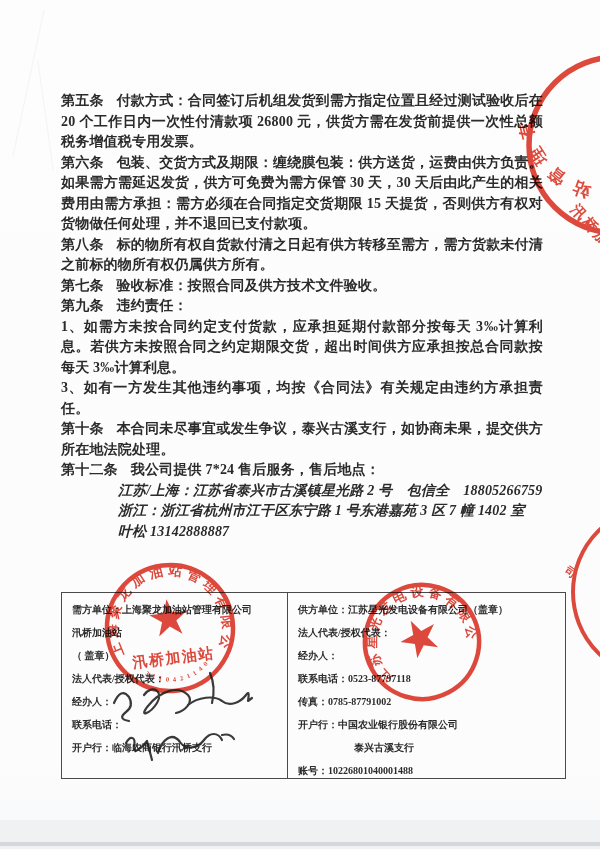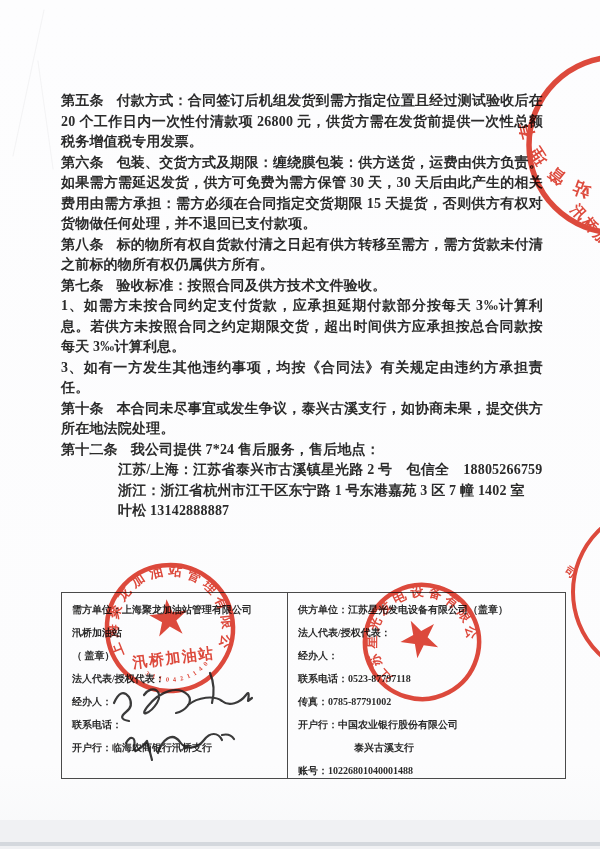--- a/index.html
+++ b/index.html
@@ -16,21 +16,21 @@
   .scan-band .edge{position:absolute;left:0;top:22px;width:600px;height:4px;background:#d4d8dd;}
 
   .content{
     position:absolute;left:61px;top:91px;width:482px;
     color:#2b2b2b;font-size:14px;line-height:20.5px;font-weight:bold;
     text-align:justify;letter-spacing:.2px;
   }
   .art{margin:0;}
   .art .lbl{margin-right:13px;}
   .art.numbered .lbl{margin-right:0;}
-  .sub{padding-left:57px;}
+  .sub{padding-left:57px;font-style:italic;}
   .sub div{white-space:nowrap;}
 
   .sign-table{
     position:absolute;left:61px;top:592px;width:505px;height:187px;
     box-sizing:border-box;border:1px solid #4a4a4a;display:flex;
     background:transparent;color:#2b2b2b;font-weight:bold;font-size:10px;
   }
   .cell{box-sizing:border-box;padding:5px 8px 0 10px;line-height:23px;}
   .cell.buyer{width:226px;border-right:1px solid #4a4a4a;}
   .cell.supplier{flex:1;}
@@ -46,20 +46,21 @@
 
 <div class="page">
   <div class="crease c1"></div>
   <div class="crease c2"></div>
 
   <div class="content">
     <p class="art"><span class="lbl">第五条</span><span>付款方式：合同签订后机组发货到需方指定位置且经过测试验收后在 20 个工作日内一次性付清款项 26800 元，供货方需在发货前提供一次性总额税务增值税专用发票。</span></p>
     <p class="art"><span class="lbl">第六条</span><span>包装、交货方式及期限：缠绕膜包装：供方送货，运费由供方负责。如果需方需延迟发货，供方可免费为需方保管 30 天，30 天后由此产生的相关费用由需方承担：需方必须在合同指定交货期限 15 天提货，否则供方有权对货物做任何处理，并不退回已支付款项。</span></p>
     <p class="art"><span class="lbl">第八条</span><span>标的物所有权自货款付清之日起有供方转移至需方，需方货款未付清之前标的物所有权仍属供方所有。</span></p>
     <p class="art"><span class="lbl">第七条</span><span>验收标准：按照合同及供方技术文件验收。</span></p>
+    <p class="art"><span class="lbl">第九条</span><span>违约责任：</span></p>
     <p class="art numbered"><span class="lbl">1、</span><span>如需方未按合同约定支付货款，应承担延期付款部分按每天 3‰计算利息。若供方未按照合同之约定期限交货，超出时间供方应承担按总合同款按每天 3‰计算利息。</span></p>
     <p class="art numbered"><span class="lbl">3、</span><span>如有一方发生其他违约事项，均按《合同法》有关规定由违约方承担责任。</span></p>
     <p class="art"><span class="lbl">第十条</span><span>本合同未尽事宜或发生争议，泰兴古溪支行，如协商未果，提交供方所在地法院处理。</span></p>
     <p class="art"><span class="lbl">第十二条</span><span>我公司提供 7*24 售后服务，售后地点：</span></p>
     <div class="sub">
       <div>江苏/上海：江苏省泰兴市古溪镇星光路 2 号　包信全　18805266759</div>
       <div>浙江：浙江省杭州市江干区东宁路 1 号东港嘉苑 3 区 7 幢 1402 室</div>
       <div>叶松  13142888887</div>
     </div>
   </div>

